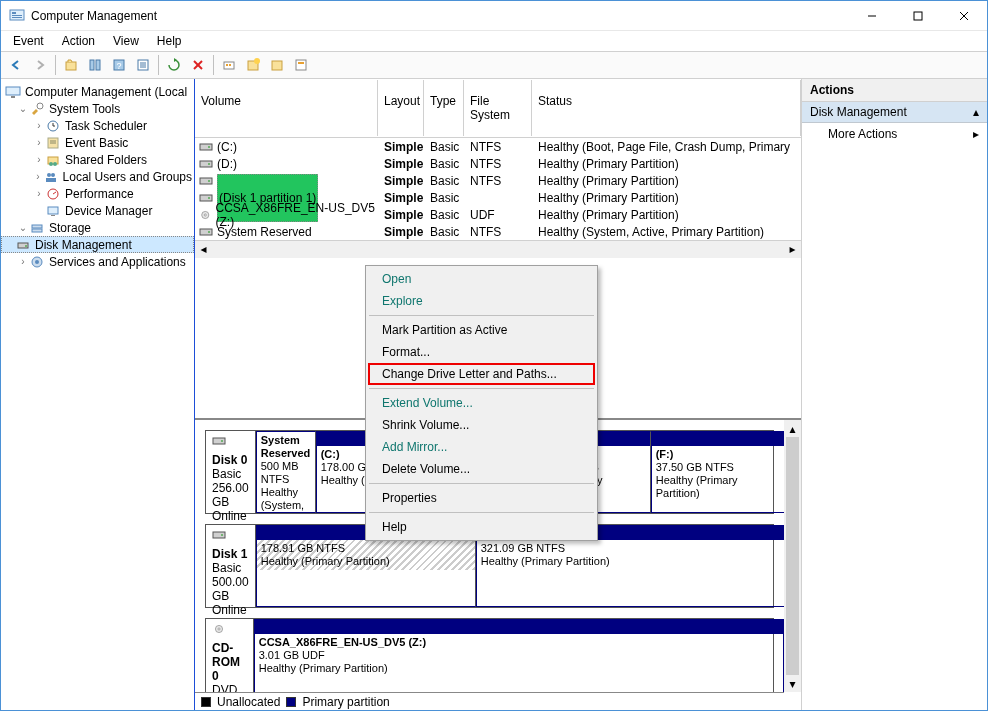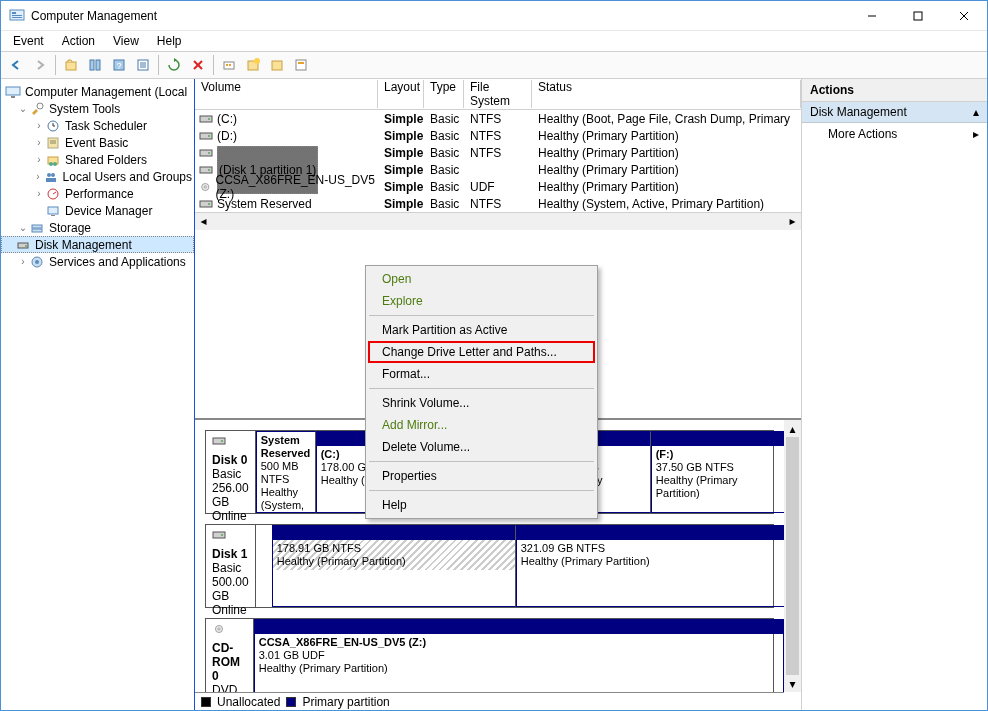--- a/index.html
+++ b/index.html
@@ -20,26 +20,26 @@
 .tree { width: 194px; border-right:1px solid #1d4ed8; padding: 4px 0; overflow:hidden; }
 .tree-item { display: flex; align-items: center; padding: 1px 2px; white-space: nowrap; height:17px; }
 .tree-item.selected { background:#cde8ff; border:1px dotted #888; padding:0 1px;}
 .tree-exp { width:12px; text-align:center; color:#777; font-size:10px; cursor:default;}
 .tree-icon { width:16px; height:16px; margin-right:4px; display:flex; align-items:center; justify-content:center; flex-shrink:0;}
 .ind0 { padding-left: 4px; }
 .ind1 { padding-left: 16px; }
 .ind2 { padding-left: 32px; }
 .middle { flex:1; display:flex; flex-direction:column; min-width:0; border-right:1px solid #d0d0d0;}
 .vol-headers { display:flex; background:#fff; border-bottom:1px solid #d0d0d0; padding:1px 0;}
-.vh-cell { border-right:1px solid #d0d0d0; padding:0 6px; font-size:12px; background:#fff;}
+.vh-cell { border-right:1px solid #d0d0d0; padding:14px 6px; font-size:12px; background:#fff;}
 .vh-a{width:183px;} .vh-b{width:46px;} .vh-c{width:40px;} .vh-d{width:68px;} .vh-e{flex:1;}
 .vol-rows { flex:0 0 auto; }
 .vol-row{ display:flex; height:17px; align-items:center;}
 .vc-a{width:183px; display:flex; align-items:center; gap:4px; padding-left:4px;} 
-.vc-a.sel span{ background:#737373; border:1px dotted #888; padding:16px 1px;}
+.vc-a.sel span{ background:#22c55e; border:1px dotted #888; padding:16px 1px;}
 .vc-b{width:46px; padding-left:6px;font-weight:bold;} .vc-c{width:40px; padding-left:6px;} .vc-d{width:68px; padding-left:6px;} .vc-e{flex:1; padding-left:6px;}
 .drive-ico{width:14px;height:10px;}
 .listarea{ flex:1; min-height:0; overflow:hidden;}
 .hscroll { height:17px; background:#f0f0f0; display:flex; align-items:center; border-top:1px solid #d0d0d0;}
 .hscroll .sbtn{width:17px;height:17px;display:flex;align-items:center;justify-content:center;background:#f0f0f0;}
 .hscroll .strack{flex:1;height:17px;background:#f0f0f0;}
 .graphical { border-top: 2px solid #888; overflow:hidden; height:292px; background:#fff; position:relative;}
 .grow { display:flex; border:1px solid #555; margin:10px 10px 0 10px; height:84px; background:#fff;}
 .glabel{ width:95px; border-right:1px solid #555; padding:4px 6px; background:#fff; position:relative;}
 .glabel .dicon{height:16px; margin-bottom:2px;}
@@ -55,21 +55,21 @@
 .legend{ position:absolute; bottom:0; left:0; right:17px; height:18px; border-top:1px solid #888; padding:2px 6px; display:flex; align-items:center; gap:6px; background:#fff;}
 .legend .sw{width:10px;height:10px; border:1px solid #333;}
 .actions{ width:185px; display:flex; flex-direction:column;}
 .actions-hdr{ background:#f0f0f0; padding:4px 8px; font-weight:bold; border-bottom:1px solid #d0d0d0;}
 .action-grp{ background:#d6e5f3; padding:3px 8px; border-bottom:1px solid #c0c8d0; display:flex; align-items:center;}
 .action-grp .arr{margin-left:auto;}
 .action-item{ padding:4px 8px 4px 26px; display:flex; align-items:flex-start;}
 .action-item .arr{margin-left:auto;}
 .ctx{ position:absolute; background:#f0f0f0; border:1px solid #a0a0a0; box-shadow:3px 3px 4px rgba(0,0,0,0.25); padding:2px; z-index:100; width:233px;}
 .ctx-item{ padding:4px 14px; font-size:12px;}
-.ctx-item.disabled{ color:#4d7c0f;}
+.ctx-item.disabled{ color:#0f766e;}
 .ctx-sep{ height:1px; background:#c0c0c0; margin:3px 1px;}
 .ctx-item.hl{ border:2px solid #ee0000; padding:2px 12px;}
 .vscroll{ width:17px; position:absolute; right:0; top:0; bottom:18px; background:#f0f0f0; display:flex; flex-direction:column;}
 .vscroll .sbtn{height:17px;display:flex;align-items:center;justify-content:center;}
 .vscroll .sthumb{flex:1;background:#cdcdcd; margin:0 2px;}
 </style>
 </head>
 <body>
 
 <div class="window">
@@ -429,21 +429,21 @@
                   <div class="gbody"><b>(F:)</b><br>37.50 GB NTFS<br>Healthy (Primary Partition)</div>
                 </div>
               </div>
             </div>
             <div class="grow">
               <div class="glabel"><div class="dicon"><svg class="drive-ico" viewBox="0 0 14 10">
                     <rect x="1" y="2" width="12" height="6" fill="#d0d0d0" stroke="#555"></rect>
                     <circle cx="10" cy="5" r="1" fill="#5a5"></circle>
                   </svg></div><b>Disk 1</b><br>Basic<br>500.00 GB<br>Online</div>
               <div class="gparts">
-                <div class="gpart hatched" style="width: 244px; margin-left: 16px;">
+                <div class="gpart hatched" style="width: 220px;">
                   <div class="ghead"></div>
                   <div class="gbody">178.91 GB NTFS<br>Healthy (Primary Partition)</div>
                 </div>
                 <div class="gpart" style="width: 310px;">
                   <div class="ghead"></div>
                   <div class="gbody">321.09 GB NTFS<br>Healthy (Primary Partition)</div>
                 </div>
               </div>
             </div>
             <div class="grow">
@@ -485,23 +485,24 @@
       </div>
     </div>
   </div>
 </div>
 
 <div class="ctx" style="left:365px; top:265px;">
   <div class="ctx-item disabled">Open</div>
   <div class="ctx-item disabled">Explore</div>
   <div class="ctx-sep"></div>
   <div class="ctx-item">Mark Partition as Active</div>
+  <div class="ctx-item">Format...</div>
   <div class="ctx-item hl">Change Drive Letter and Paths...</div>
-  <div class="ctx-item">Format...</div>
   <div class="ctx-sep"></div>
+  <div class="ctx-item disabled">Extend Volume...</div>
   <div class="ctx-item">Shrink Volume...</div>
   <div class="ctx-item disabled">Add Mirror...</div>
   <div class="ctx-item">Delete Volume...</div>
   <div class="ctx-sep"></div>
   <div class="ctx-item">Properties</div>
   <div class="ctx-sep"></div>
   <div class="ctx-item">Help</div>
 </div>
 
 </body></html>

